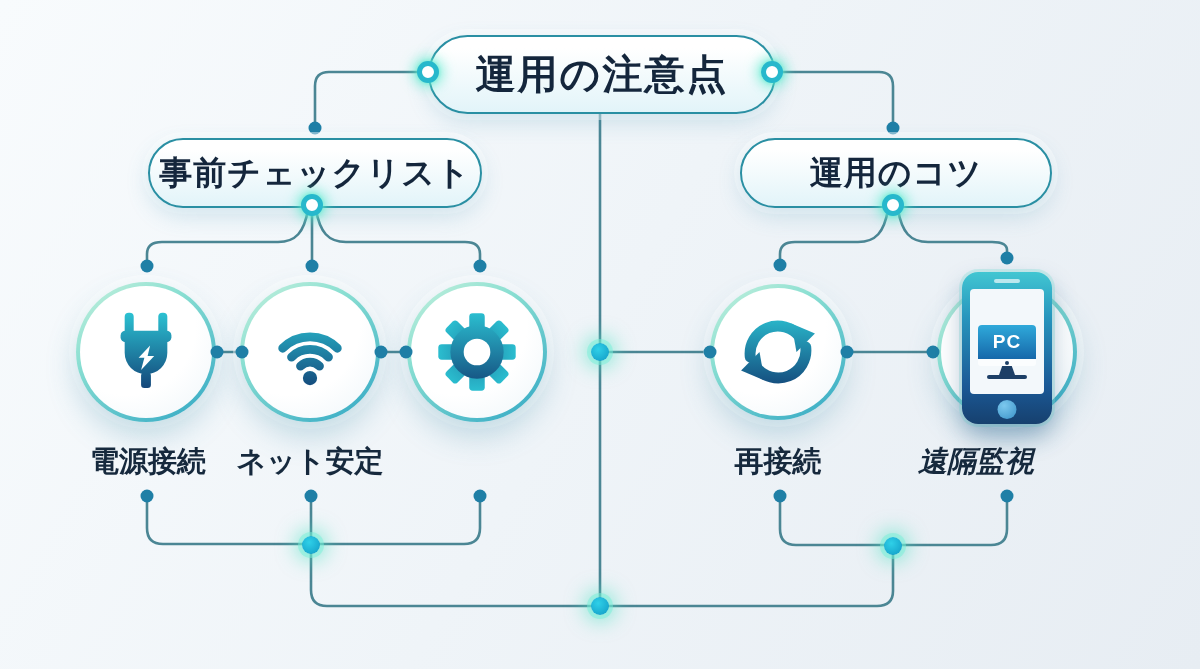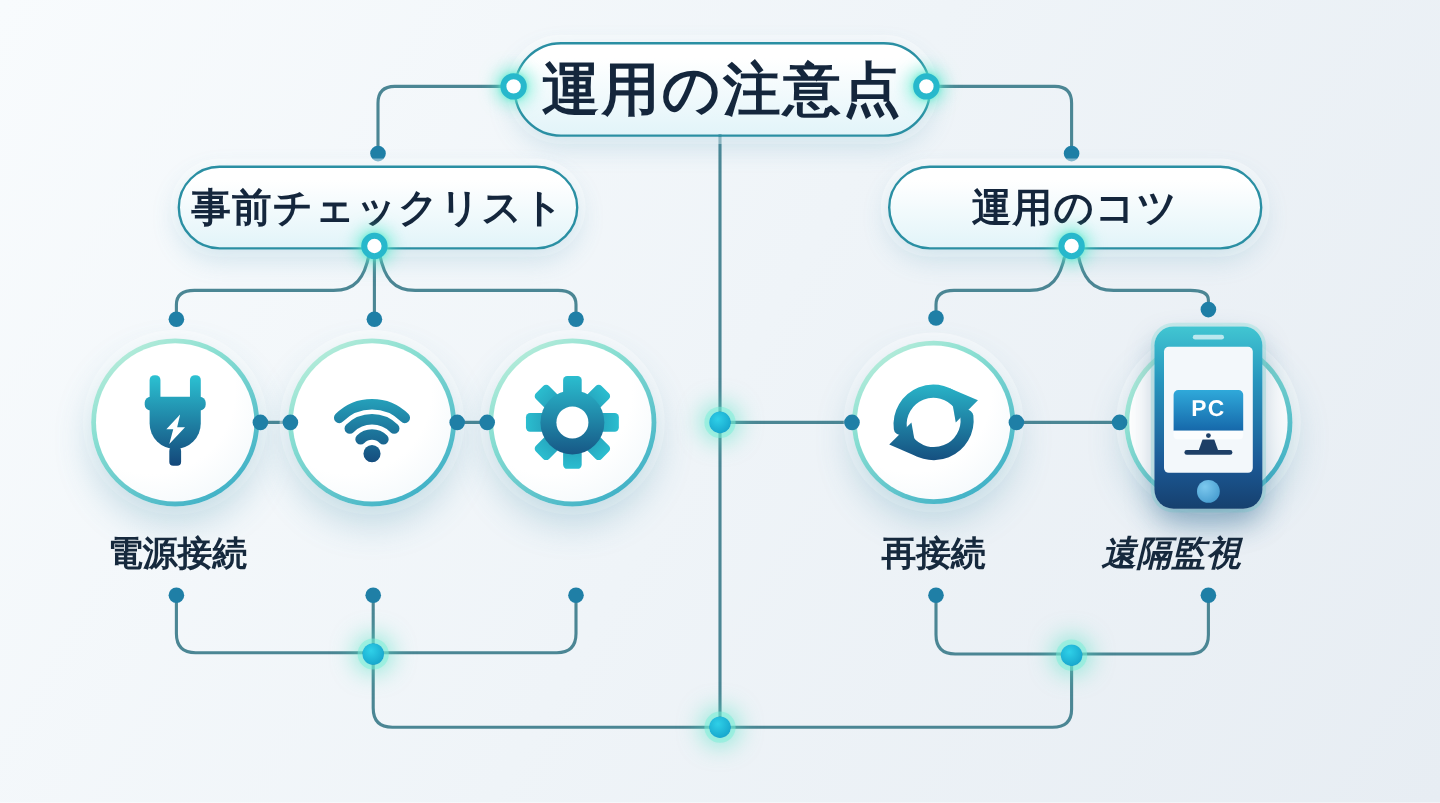--- a/index.html
+++ b/index.html
@@ -5,21 +5,21 @@
   html,body{margin:0;padding:0;}
   body{font-family:"Liberation Sans","DejaVu Sans",sans-serif;}
   #canvas{position:relative;width:1200px;height:669px;overflow:hidden;
     background:linear-gradient(120deg,#f8fbfd 0%,#eff4f8 50%,#e7edf3 100%);}
   svg.lines{position:absolute;left:0;top:0;z-index:1;}
   .pill{position:absolute;display:flex;align-items:center;justify-content:center;
     border:2px solid #2a8fa3;border-radius:40px;
     background:linear-gradient(180deg,#ffffff 15%,#e2f4f9 100%);
     box-shadow:0 8px 22px rgba(70,150,180,.22),0 0 0 6px rgba(255,255,255,.45);
     color:#14263c;font-weight:bold;z-index:4;}
-  .pill.title{left:428px;top:35px;width:344px;height:75px;font-size:48px;letter-spacing:2px;}
+  .pill.title{left:428px;top:35px;width:344px;height:75px;font-size:40px;letter-spacing:2px;}
   .pill.sub{height:66px;font-size:33px;letter-spacing:1px;}
   .pill.sub.left{left:148px;top:138px;width:330px;}
   .pill.sub.right{left:740px;top:138px;width:308px;}
   .node{position:absolute;border-radius:50%;z-index:2;
     background:linear-gradient(145deg,#c9f2dd 0%,#8adfd2 35%,#2fa6c4 100%);
     box-shadow:0 14px 30px rgba(60,140,170,.28),0 0 0 7px rgba(255,255,255,.45);
     padding:4px;box-sizing:border-box;}
   .node-inner{width:100%;height:100%;border-radius:50%;
     background:radial-gradient(circle at 35% 30%,#ffffff 55%,#edf5f9 100%);
     display:flex;align-items:center;justify-content:center;}
@@ -220,16 +220,17 @@
         </div>
         <div class="mbezel"></div>
         <div class="mstand"></div>
         <div class="mbase"></div>
       </div>
     </div>
     <div class="home"></div>
   </div>
 
   <div class="node-label" style="left:148px;text-align:center;">電源接続</div>
+  <div class="node-label" style="left:310px;">ネット安定</div>
   <div class="node-label" style="left:778px;">再接続</div>
   <div class="node-label" style="left:976px;font-style:italic;">遠隔監視</div>
 
 </div>
 
 </body></html>

